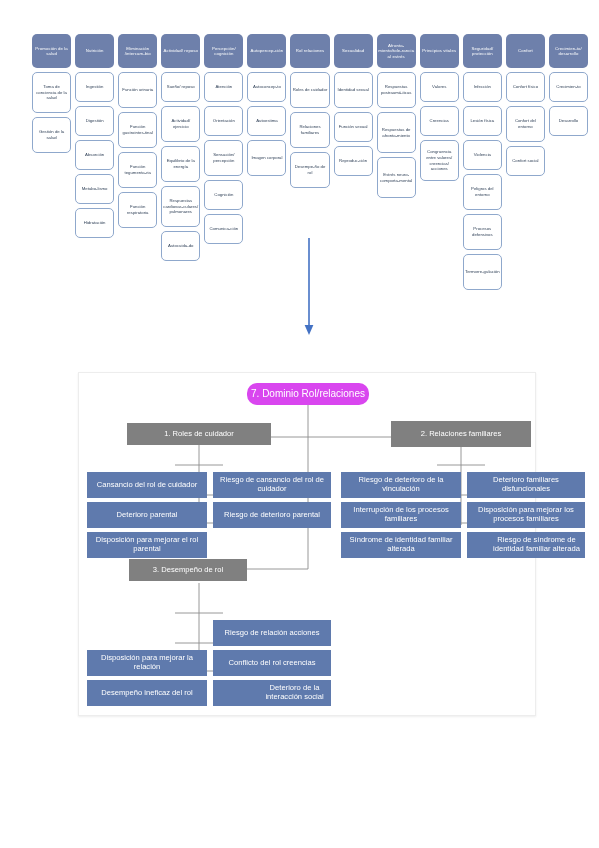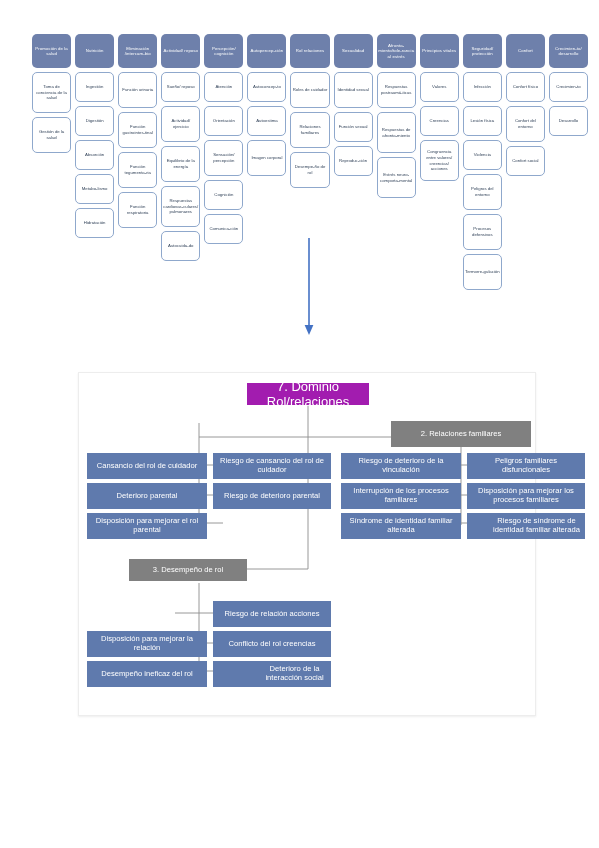--- a/index.html
+++ b/index.html
@@ -104,23 +104,23 @@
     position: absolute;
     box-sizing: border-box;
     display: flex;
     align-items: center;
     justify-content: center;
     text-align: center;
     color: #ffffff;
     line-height: 1.18;
     padding: 1px 3px;
   }
-  .node-blue { background: #5f7aad; font-size: 7.6px; }
+  .node-blue { background: #5f7aad; font-size: 7.6px; margin-top: 19px; }
   .node-gray { background: #808080; font-size: 7.6px; }
-  .node-root { background: #a21caf; font-size: 13px; }
+  .node-root { background: #d946ef; font-size: 10px; border-radius: 10px; }
 </style>
 </head>
 <body>
 
 <div id="taxonomy-grid">
     <div class="tax-col">
       <div class="tax-head">Promoción de la salud</div>
       <div class="tax-cell h3">Toma de conciencia de la salud</div>
       <div class="tax-cell h2">Gestión de la salud</div>
     </div>
@@ -242,20 +242,23 @@
       <line x1="96" y1="240" x2="144" y2="240"></line>
       <line x1="96" y1="270" x2="144" y2="270"></line>
       <line x1="96" y1="298" x2="144" y2="298"></line>
     </g>
   </svg>
 
   <div class="node node-root" style="left:168px; top:10px; width:122px; height:22px;">
     <span>7. Dominio Rol/relaciones</span>
   </div>
 
+  <div class="node node-gray" style="left:48px; top:50px; width:144px; height:22px;">
+    <span>1. Roles de cuidador</span>
+  </div>
 
   <div class="node node-gray" style="left:312px; top:48px; width:140px; height:26px;">
     <span>2. Relaciones familiares</span>
   </div>
 
   <div class="node node-gray" style="left:50px; top:186px; width:118px; height:22px;">
     <span>3. Desempeño de rol</span>
   </div>
 
   <div class="node node-blue" style="left:8px; top:80px; width:120px; height:26px;">
@@ -279,21 +282,21 @@
     <span>Riesgo de deterioro de la vinculación</span>
   </div>
   <div class="node node-blue" style="left:262px; top:110px; width:120px; height:26px;">
     <span>Interrupción de los procesos familiares</span>
   </div>
   <div class="node node-blue" style="left:262px; top:140px; width:120px; height:26px;">
     <span>Síndrome de identidad familiar alterada</span>
   </div>
 
   <div class="node node-blue" style="left:388px; top:80px; width:118px; height:26px;">
-    <span>Peligros familiares disfuncionales</span>
+    <span>Deterioro familiares disfuncionales</span>
   </div>
   <div class="node node-blue" style="left:388px; top:110px; width:118px; height:26px;">
     <span>Disposición para mejorar los procesos familiares</span>
   </div>
   <div class="node node-blue" style="left:388px; top:140px; width:118px; height:26px;padding-left:24px;">
     <span>Riesgo de síndrome de identidad familiar alterada</span>
   </div>
 
   <div class="node node-blue" style="left:8px; top:258px; width:120px; height:26px;">
     <span>Disposición para mejorar la relación</span>

